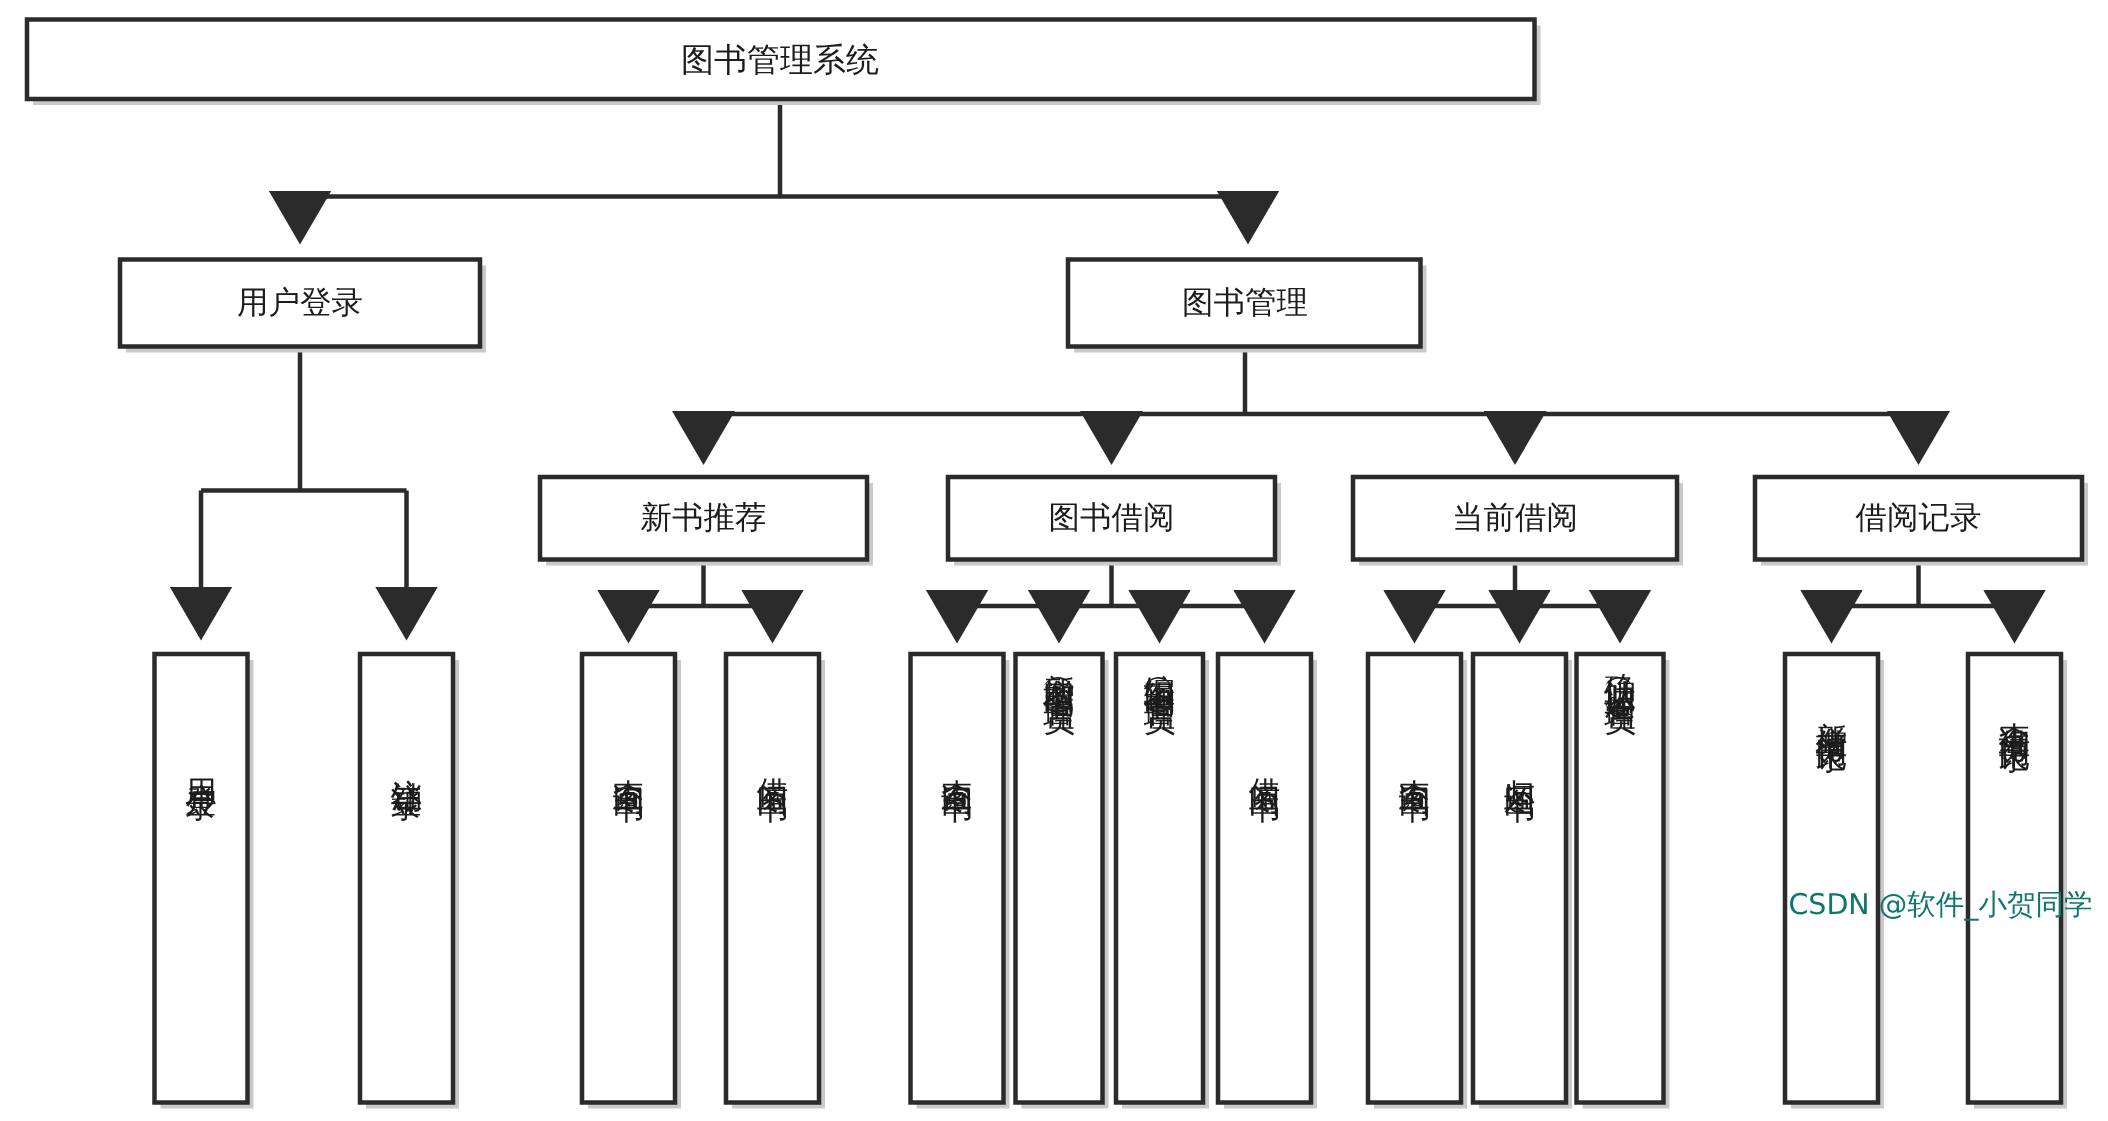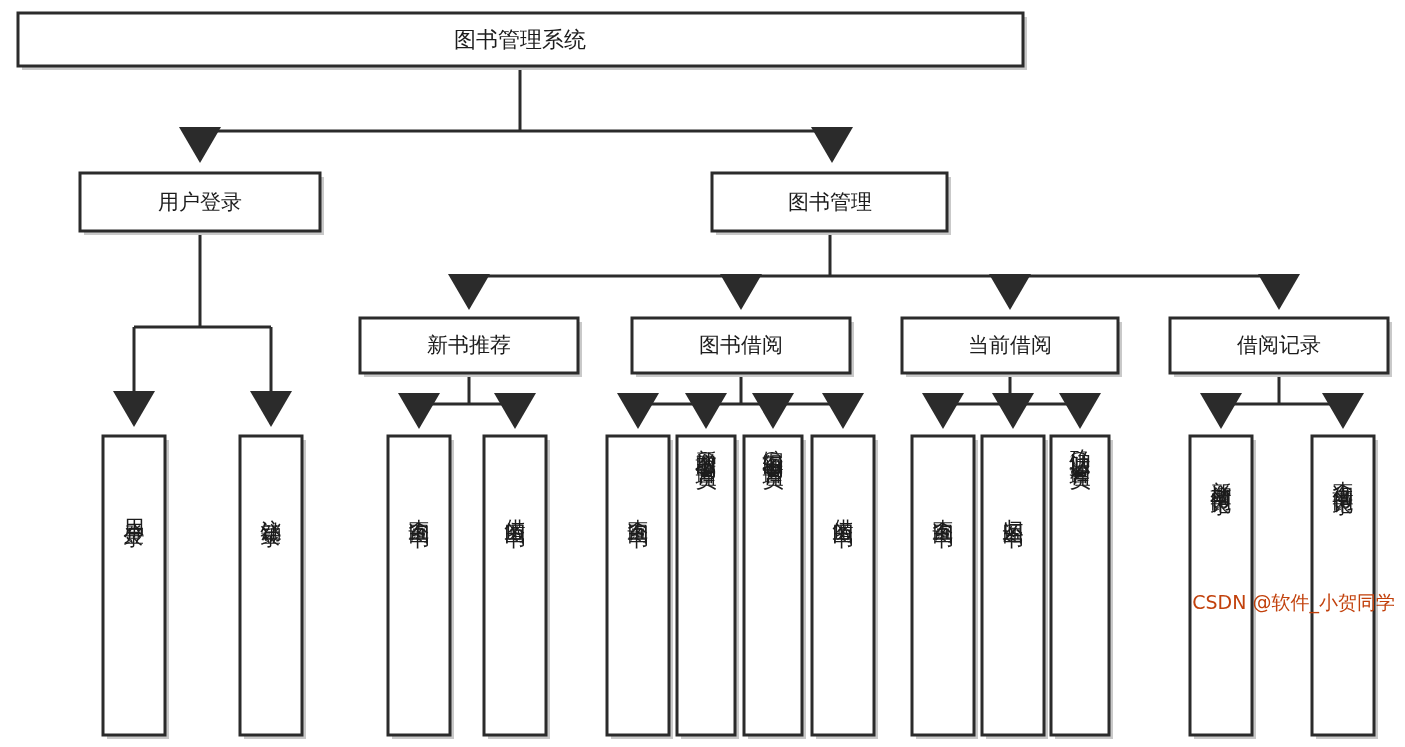--- a/index.html
+++ b/index.html
@@ -65,21 +65,21 @@
     writing-mode: vertical-rl;
     text-orientation: upright;
     letter-spacing: 3px;
   }
   .watermark {
     position: absolute;
     right: 10px;
     bottom: 6px;
     font-family: "DejaVu Sans", "Liberation Sans", sans-serif;
     font-size: 19px;
-    color: #c2410c;
+    color: #0f766e;
     white-space: nowrap;
     user-select: none;
     pointer-events: none;
   }
 </style>
 </head>
 <body>
 
 <div id="diagram-root">
 

